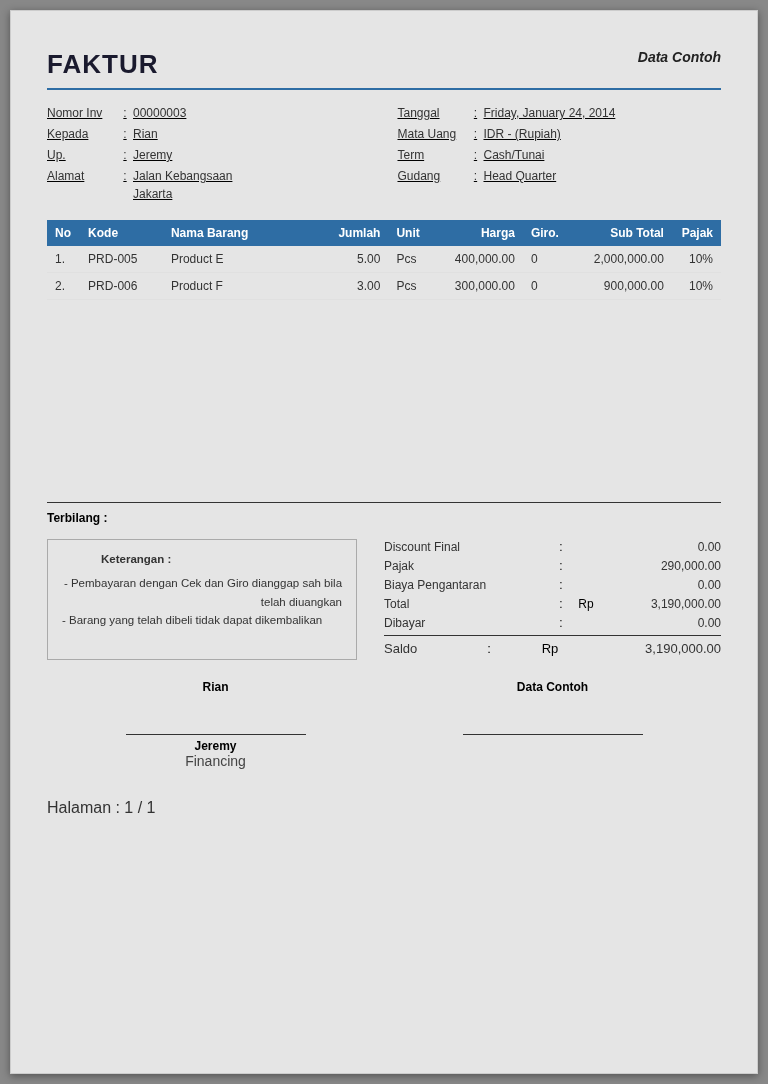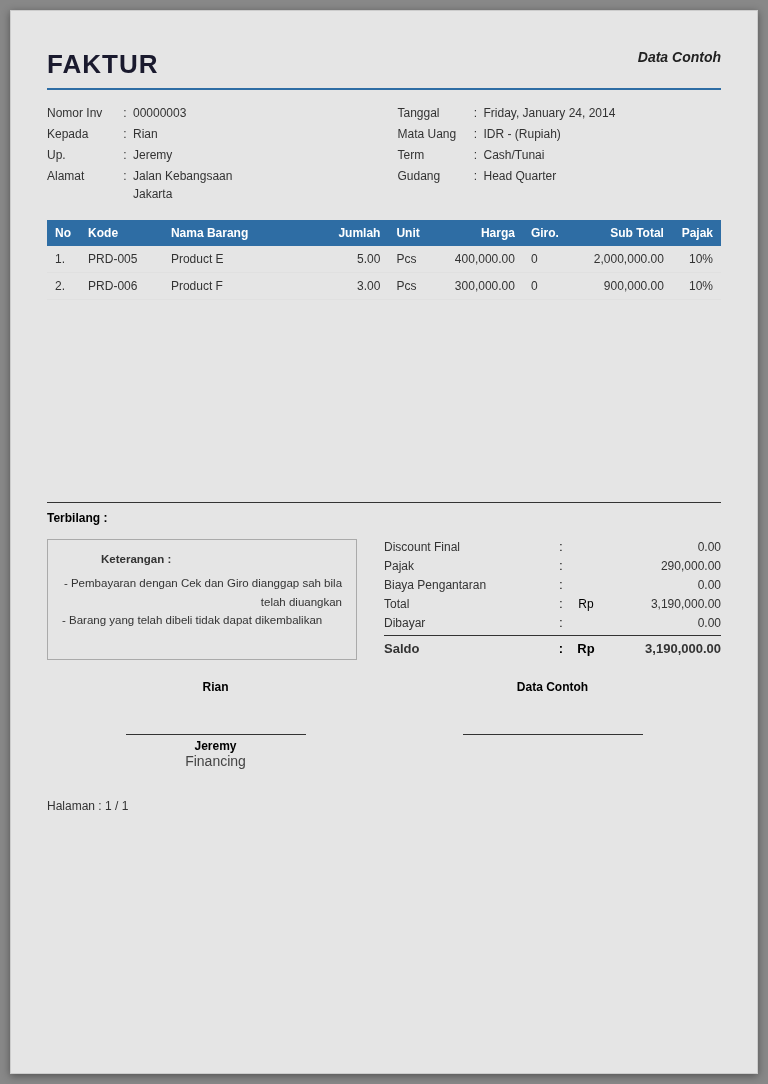--- a/index.html
+++ b/index.html
@@ -49,20 +49,21 @@
     }
 
     
     .info-section {
       display: flex;
       justify-content: space-between;
       margin-bottom: 14px;
     }
     .info-left, .info-right {
       width: 48%;
+      text-decoration: underline;
     }
     .info-row {
       display: flex;
       margin-bottom: 3px;
       line-height: 1.5;
     }
     .info-label {
       width: 70px;
       color: #333;
     }
@@ -186,22 +187,23 @@
       width: 120px;
       text-align: right;
       color: #333;
     }
     .summary-divider {
       border: none;
       border-top: 1.5px solid #333;
       margin: 4px 0;
     }
     .summary-row.saldo {
-      font-weight: bold;
+      font-weight: normal;
       font-size: 13px;
+      gap: 36px;
     }
 
     
     .signatures-top {
       display: flex;
       justify-content: space-around;
       margin-bottom: 40px;
       font-size: 12px;
       text-align: center;
     }
@@ -226,21 +228,21 @@
     .sig-name {
       font-weight: bold;
     }
     .sig-role {
       font-size: 14px;
       color: #444;
     }
 
     
     .page-number {
-      font-size: 12px;
+      font-size: 16px;
       color: #333;
       margin-top: 30px;
     }
   </style>
 </head>
 <body>
 
 <div class="page">
 
   <div class="header">

